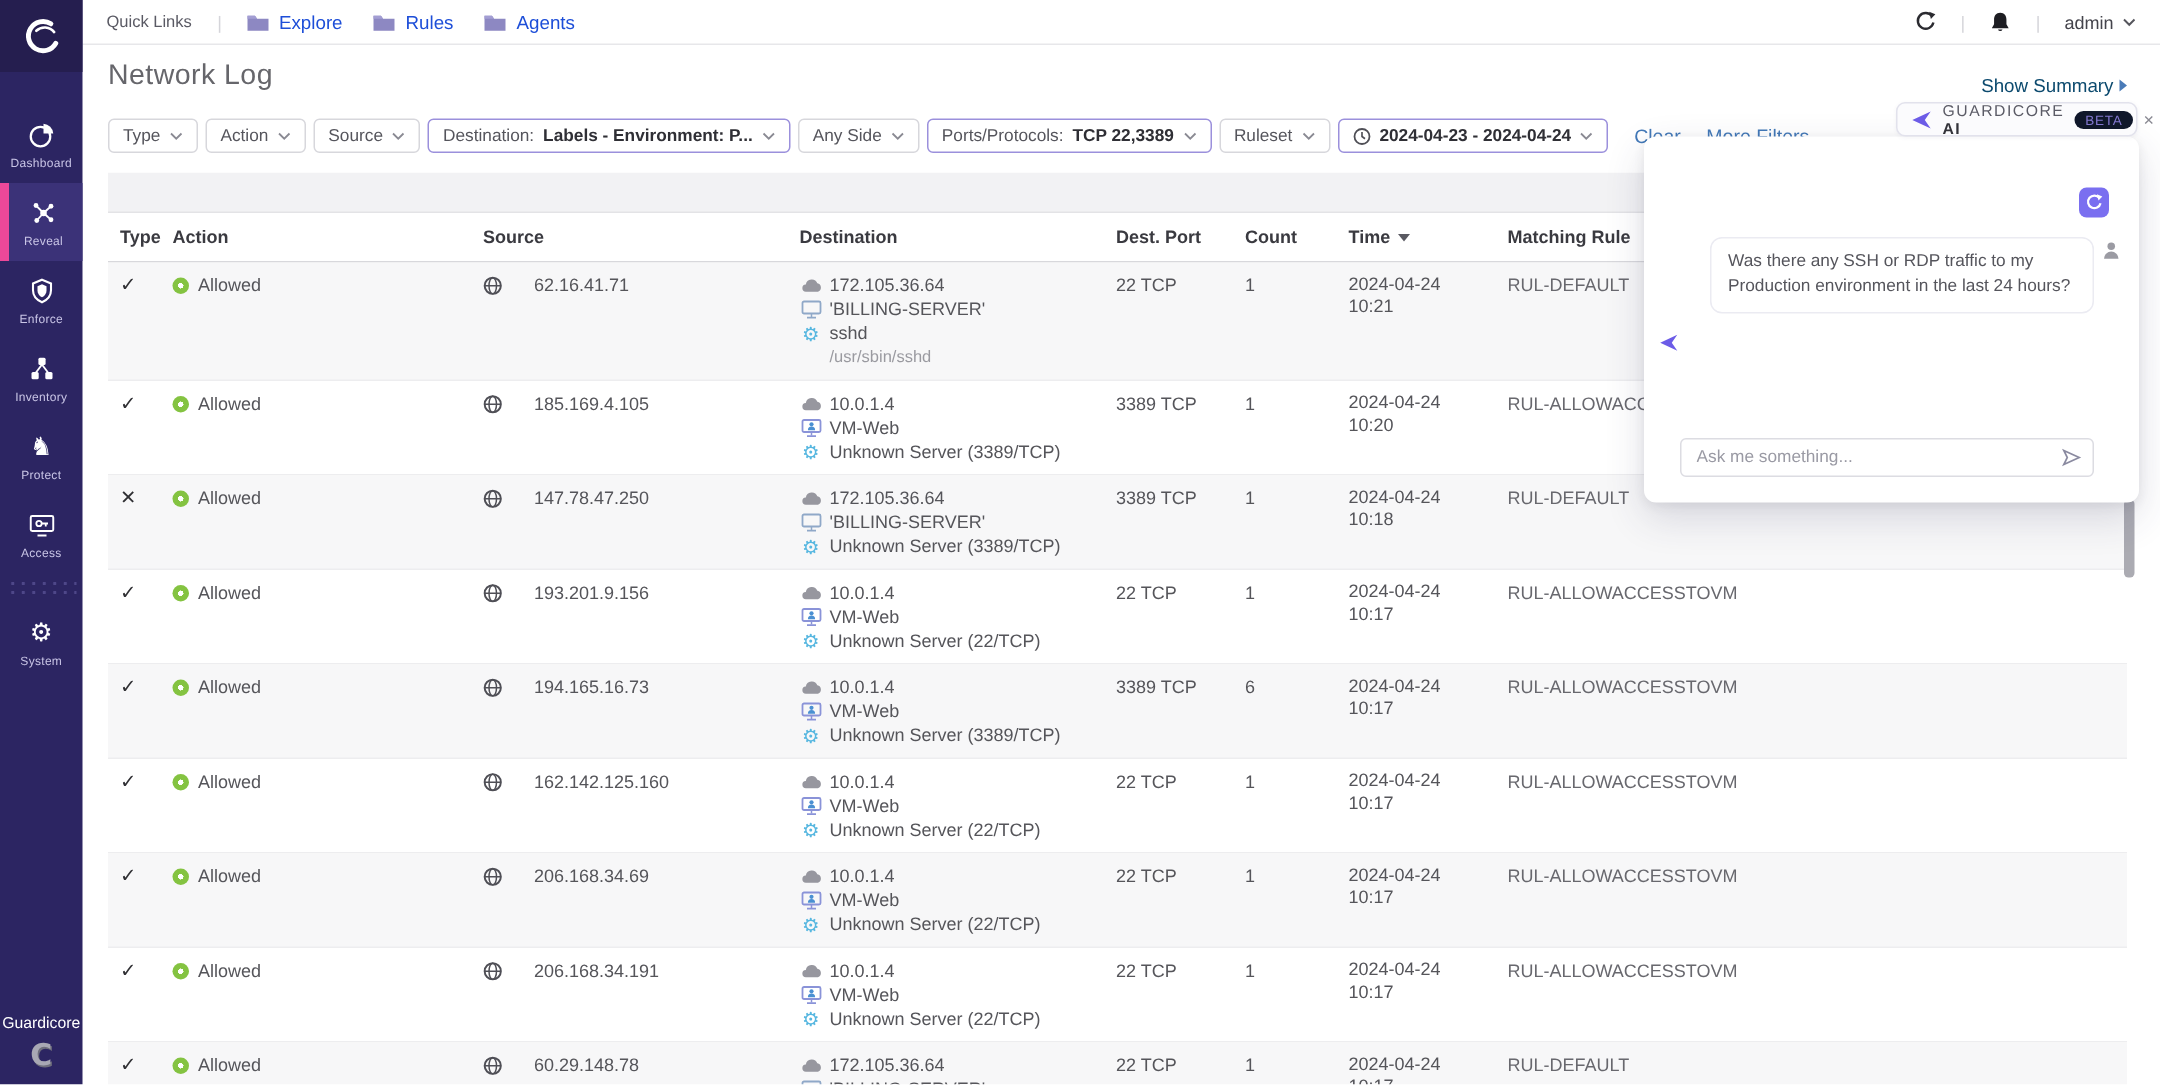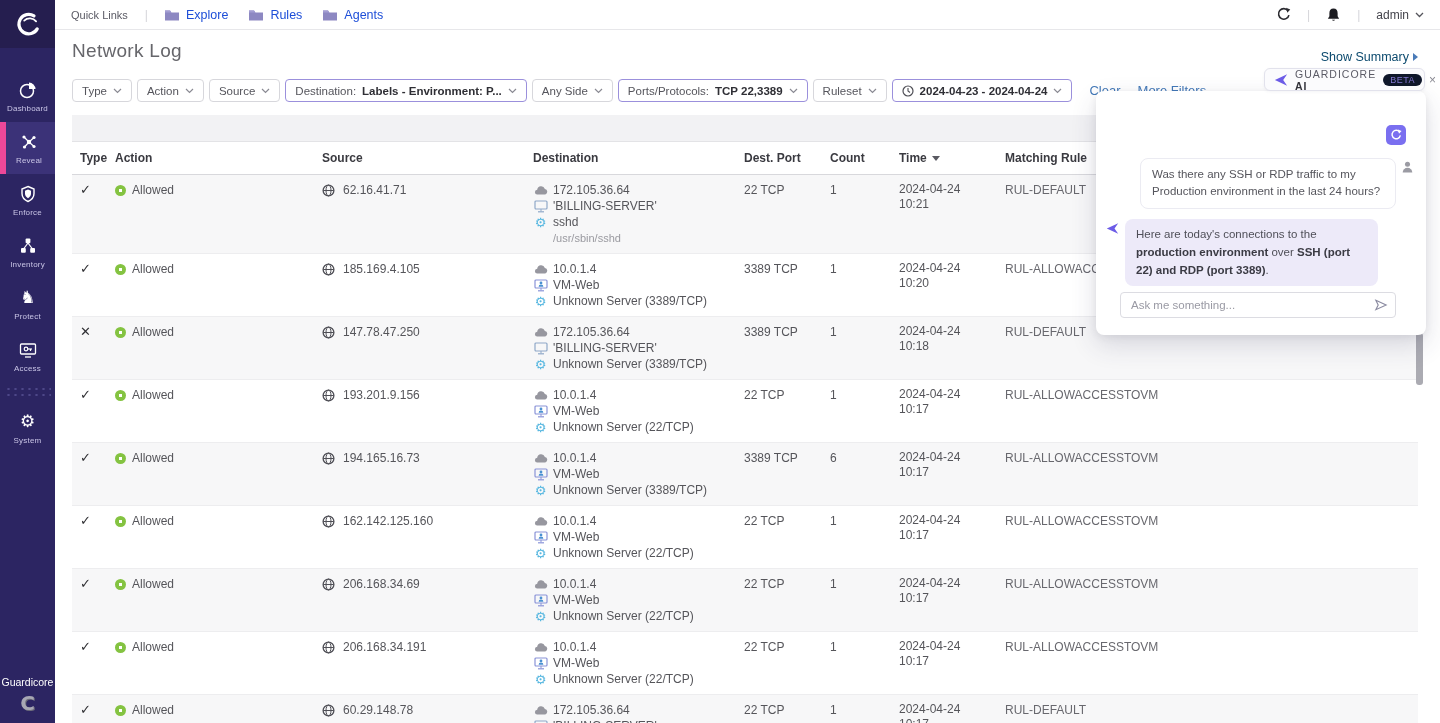--- a/index.html
+++ b/index.html
@@ -59,21 +59,21 @@
   .thead > div { padding-left:8px; display:flex; align-items:center; gap:5px; cursor:pointer; }
   .sort-arrow { width:0; height:0; border-left:4px solid transparent; border-right:4px solid transparent; border-top:5px solid #5a5a62; }
   .trow { padding:7px 0; border-bottom:1px solid #ededef; align-items:start; cursor:pointer; }
   .trow.odd { background:#f7f7f8; }
   .trow.even { background:#fff; }
   .trow > div { padding-left:8px; line-height:16px; }
   .type-glyph { font-size:13px; color:#2f2f33; }
   .cell-action { display:flex; align-items:center; gap:6px; }
   .status-dot { width:11px; height:11px; border-radius:50%; flex:0 0 11px;
     background: radial-gradient(circle, #ffffff 0 1.8px, #84c341 1.9px); }
-  .cell-source { display:flex; align-items:center; gap:8px;text-align:center; }
+  .cell-source { display:flex; align-items:center; gap:21px;text-align:center; }
   .dline { display:flex; align-items:center; gap:5px; height:16px; }
   .dline .ic { width:15px; display:flex; justify-content:center; flex:0 0 15px; }
   .gear-glyph { color:#57b7e0; font-size:13px; line-height:1; }
   .dest-path-line { color:#9a9aa0; font-size:11px; padding-left:20px; height:16px; line-height:16px; }
   .cell-time div { line-height:15px; }
   .cell-rule { color:#68686e; }
 
   
   .ai-chip { position:absolute; left:1264px; top:68px; width:161px; height:23px; z-index:40;
     display:flex; align-items:center; gap:7px; padding:0 9px; background:#fbfbfd;
@@ -831,23 +831,20 @@
     <svg width="13" height="14" viewBox="0 0 14 14">
         <circle cx="7" cy="4" r="2.7" fill="#9b9ba3"></circle>
         <path d="M1.8 13 a5.2 5.2 0 0 1 10.4 0 Z" fill="#9b9ba3"></path>
       </svg>
   </span>
   <span class="ai-avatar">
     <svg width="13" height="13" viewBox="0 0 16 15">
         <polygon points="15,1 1,7.5 15,14 10.5,7.5" fill="#6c5ce7"></polygon>
       </svg>
   </span>
-  <div class="ai-bubble">
-    <span>Here are today's connections to the </span><b>production environment</b><span> over </span><b>SSH (port 22) and RDP (port 3389)</b><span>.</span>
-  </div>
   <div class="ask-input-wrap">
     <input class="ask-input" type="text" placeholder="Ask me something..." style="">
     <span class="send-btn">
       <svg width="14" height="14" viewBox="0 0 15 14">
           <polygon points="2,2 13,7 2,12 4.5,7" fill="none" stroke="#8a8aa0" stroke-width="1.2"></polygon>
         </svg>
     </span>
   </div>
 </div>
 

